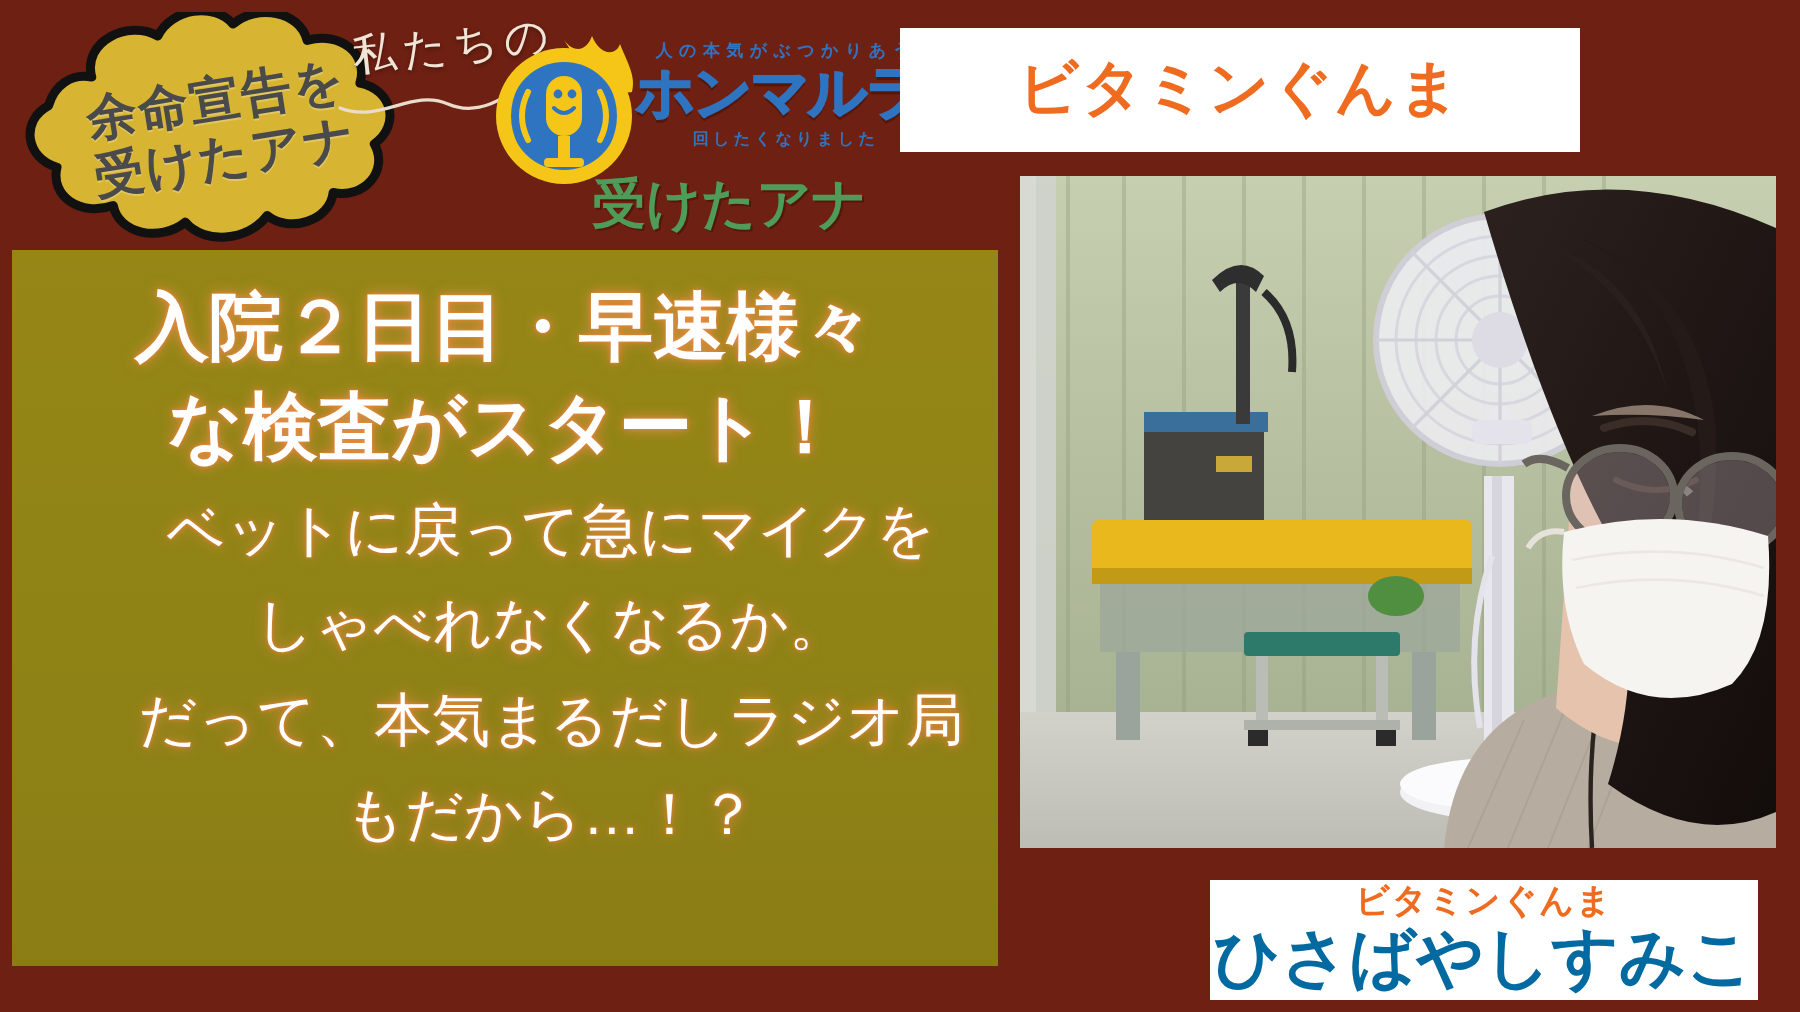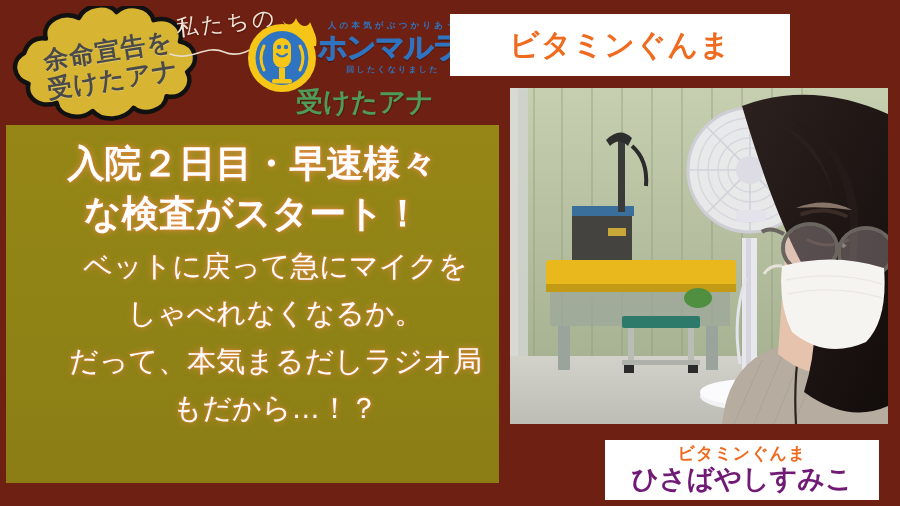--- a/index.html
+++ b/index.html
@@ -98,21 +98,21 @@
   }
   .photo svg{display:block;}
 
   
   .caption-box{
     position:absolute;left:605px;top:440px;width:274px;height:60px;
     background:#ffffff;display:flex;flex-direction:column;
     align-items:center;justify-content:center;
   }
   .cap-role{color:#ef6B20;font-size:17px;font-weight:bold;letter-spacing:1px;line-height:1.1;}
-  .cap-name{color:#701a75;font-size:27px;font-weight:bold;letter-spacing:0px;line-height:1.15;margin-top:0;}
+  .cap-name{color:#0369a1;font-size:33px;font-weight:bold;letter-spacing:0px;line-height:1.15;margin-top:0;}
 </style>
 </head>
 <body>
 
 <div id="stage">
 
   <div class="bubble-wrap">
     <svg width="205" height="118" viewBox="0 0 205 118">
       <g transform="rotate(-6 102 59)">
         <path d="M41 26 C38 8 62 -1 76 9 C84 -4 106 -5 114 7 C127 -2 148 4 150 19

